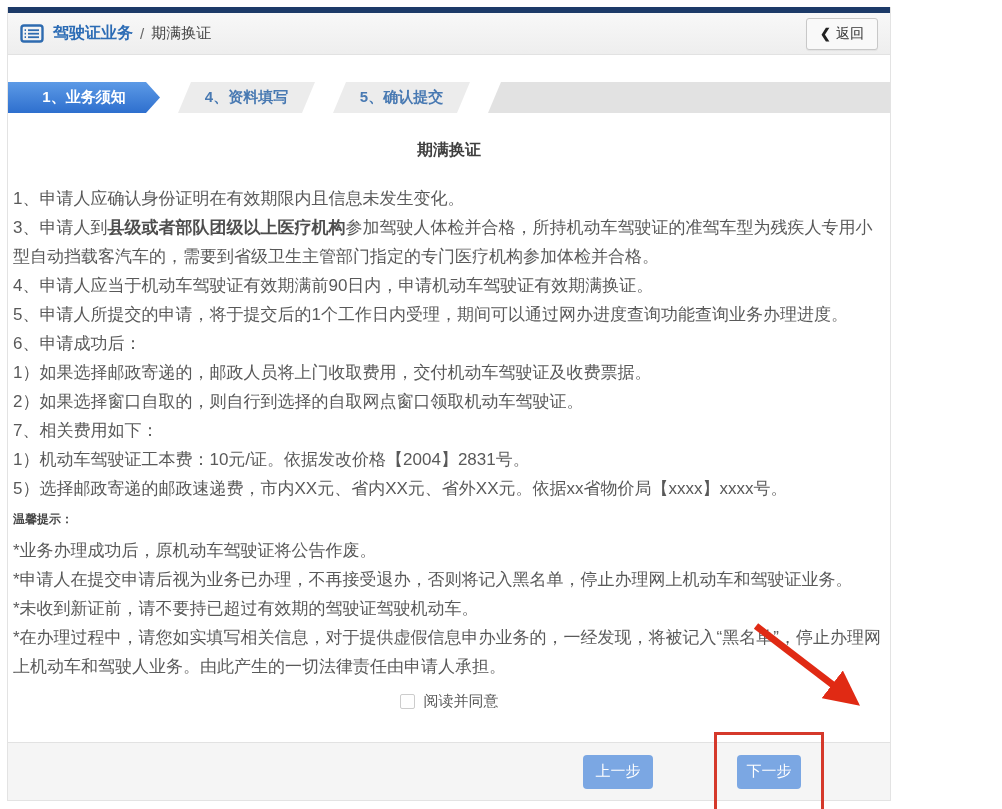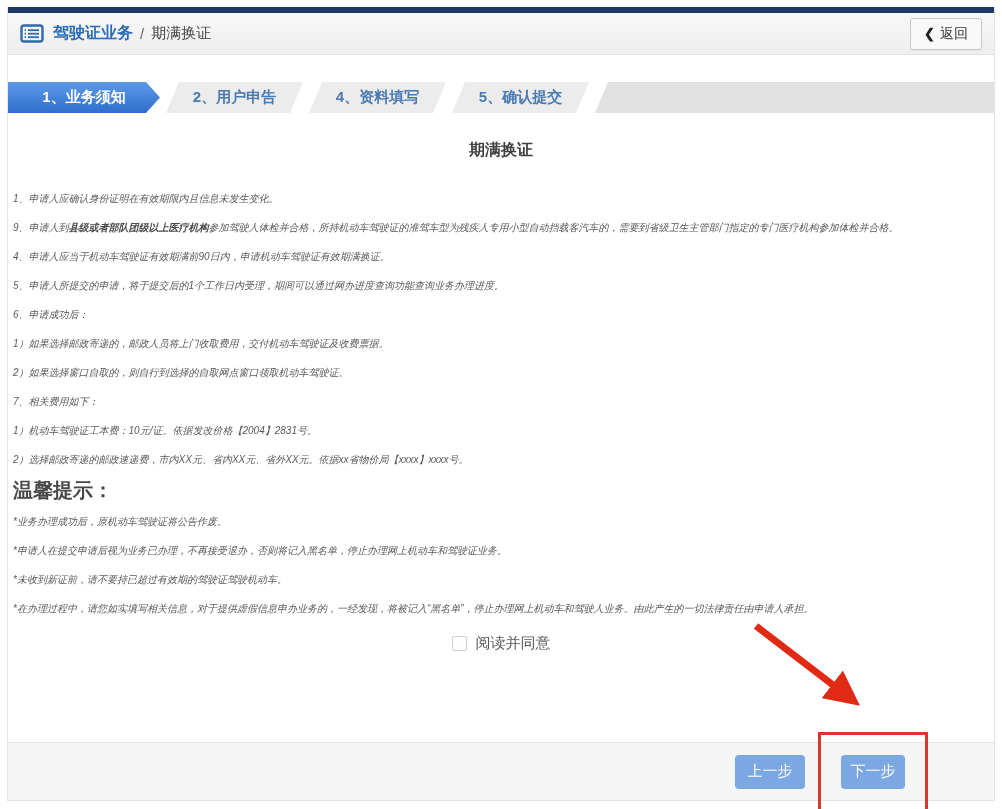--- a/index.html
+++ b/index.html
@@ -3,71 +3,71 @@
 <meta charset="utf-8">
 <style>
   * { box-sizing: border-box; }
   html,body { margin:0; padding:0; }
   body {
     width:1002px; height:809px; position:relative; overflow:hidden;
     background:#ffffff;
     font-family:"Liberation Sans","DejaVu Sans",sans-serif;
   }
   .panel {
-    position:absolute; left:7px; top:7px; width:988px; height:794px;
+    position:absolute; left:7px; top:7px; width:884px; height:794px;
     background:#ffffff; border:1px solid #e3e3e3; border-top:none;
   }
   .topbar { height:6px; background:#1c3a68; }
   .header {
     height:42px; background:linear-gradient(#f8f8f8,#eeeeee);
     border-bottom:1px solid #e2e2e2;
     display:flex; align-items:center; padding:0 12px;
   }
   .hicon { width:24px; height:19px; display:block; }
   .htitle { color:#2c6cb5; font-size:16px; font-weight:bold; margin-left:9px; }
   .hsep   { color:#666; font-size:15px; margin:0 7px; }
   .hsub   { color:#444; font-size:15px; }
   .back-btn {
     margin-left:auto; background:#f9f9f9; border:1px solid #c8c8c8; border-radius:3px;
     padding:6px 13px; font-size:14px; color:#333; display:flex; align-items:center; gap:5px;
     cursor:pointer; box-shadow:0 1px 1px rgba(0,0,0,.05);
   }
   .back-chev { font-size:13px; font-weight:bold; color:#222; }
 
-  .steps { display:flex; height:31px; margin-top:27px; gap:6px; }
+  .steps { display:flex; height:31px; margin-top:27px; gap:18px; }
   .step {
     width:137px; display:flex; align-items:center; justify-content:center;
     font-size:15px; font-weight:bold; color:#4879b2; background:#ececec;
     clip-path:polygon(13px 0, 100% 0, calc(100% - 13px) 100%, 0 100%);
     cursor:pointer; flex-shrink:0;
   }
   .step.active {
     width:152px; color:#ffffff;
     background:linear-gradient(180deg,#5c9ae6,#2e6fce);
     clip-path:polygon(0 0, calc(100% - 14px) 0, 100% 50%, calc(100% - 14px) 100%, 0 100%);
   }
   .step.wide { width:225px; }
   .step-filler {
     flex:1; background:#e2e2e2;
     clip-path:polygon(13px 0, 100% 0, 100% 100%, 0 100%);
   }
 
   .content { padding:0 5px; }
   .content-title { text-align:center; font-weight:bold; font-size:16px; color:#3f3f3f; margin:27px 0 23px; }
-  p.notice { margin:0; font-size:10px; line-height:29px; color:#595959;font-style:italic; }
+  p.notice { margin:0; font-size:17px; line-height:29px; color:#595959; }
   p.notice .bold { font-weight:bold; color:#4d4d4d; }
-  .tips-title { font-weight:bold; font-size:20px; color:#474747; line-height:33px; margin:0; }
+  .tips-title { font-weight:bold; font-size:12px; color:#474747; line-height:33px; margin:0; }
   .agree-row { display:flex; justify-content:center; align-items:center; gap:9px; margin-top:11px; }
   .checkbox { width:15px; height:15px; border:1px solid #cccccc; border-radius:2px; background:#fefefe; cursor:pointer; }
   .agree-label { font-size:15px; color:#595959; cursor:pointer; }
 
   .footer {
     position:absolute; left:0; right:0; bottom:0; height:58px;
     background:#f5f5f5; border-top:1px solid #e2e2e2;
-    display:flex; align-items:center; justify-content:flex-end; padding-right:66px;
+    display:flex; align-items:center; justify-content:flex-end; padding-right:66px;gap:48px;
   }
   .btn {
     background:#7ba7e3; color:#ffffff; border:none; border-radius:4px;
     font-size:15px; height:34px; cursor:pointer;
     font-family:"Liberation Sans","DejaVu Sans",sans-serif;
   }
   .btn.prev { width:70px; }
   .btn.next { width:64px; }
   .next-highlight { border:3px solid #d5392b; padding:20px; margin-left:13px; line-height:0; }
 
@@ -96,44 +96,41 @@
       <span class="back-chev">❮</span>
       <span>返回</span>
     </button>
   </div>
 
   <div class="steps">
     <div class="step active">
         <span>1、业务须知</span>
       </div>
       <div class="step">
-        <span>2、用户申告</span>
-      </div>
-      <div class="step">
         <span>4、资料填写</span>
       </div>
       <div class="step">
         <span>5、确认提交</span>
       </div>
       <div class="step-filler"></div>
   </div>
 
   <div class="content">
     <div class="content-title">期满换证</div>
     <div>
         <p class="notice"><span>1、申请人应确认身份证明在有效期限内且信息未发生变化。</span></p>
-        <p class="notice"><span>9、申请人到</span><span class="bold">县级或者部队团级以上医疗机构</span><span>参加驾驶人体检并合格，所持机动车驾驶证的准驾车型为残疾人专用小型自动挡载客汽车的，需要到省级卫生主管部门指定的专门医疗机构参加体检并合格。</span></p>
+        <p class="notice"><span>3、申请人到</span><span class="bold">县级或者部队团级以上医疗机构</span><span>参加驾驶人体检并合格，所持机动车驾驶证的准驾车型为残疾人专用小型自动挡载客汽车的，需要到省级卫生主管部门指定的专门医疗机构参加体检并合格。</span></p>
         <p class="notice"><span>4、申请人应当于机动车驾驶证有效期满前90日内，申请机动车驾驶证有效期满换证。</span></p>
         <p class="notice"><span>5、申请人所提交的申请，将于提交后的1个工作日内受理，期间可以通过网办进度查询功能查询业务办理进度。</span></p>
         <p class="notice"><span>6、申请成功后：</span></p>
         <p class="notice"><span>1）如果选择邮政寄递的，邮政人员将上门收取费用，交付机动车驾驶证及收费票据。</span></p>
         <p class="notice"><span>2）如果选择窗口自取的，则自行到选择的自取网点窗口领取机动车驾驶证。</span></p>
         <p class="notice"><span>7、相关费用如下：</span></p>
         <p class="notice"><span>1）机动车驾驶证工本费：10元/证。依据发改价格【2004】2831号。</span></p>
-        <p class="notice"><span>2）选择邮政寄递的邮政速递费，市内XX元、省内XX元、省外XX元。依据xx省物价局【xxxx】xxxx号。</span></p>
+        <p class="notice"><span>5）选择邮政寄递的邮政速递费，市内XX元、省内XX元、省外XX元。依据xx省物价局【xxxx】xxxx号。</span></p>
       </div>
     <p class="tips-title">温馨提示：</p>
     <div>
         <p class="notice">*业务办理成功后，原机动车驾驶证将公告作废。</p>
         <p class="notice">*申请人在提交申请后视为业务已办理，不再接受退办，否则将记入黑名单，停止办理网上机动车和驾驶证业务。</p>
         <p class="notice">*未收到新证前，请不要持已超过有效期的驾驶证驾驶机动车。</p>
         <p class="notice">*在办理过程中，请您如实填写相关信息，对于提供虚假信息申办业务的，一经发现，将被记入“黑名单”，停止办理网上机动车和驾驶人业务。由此产生的一切法律责任由申请人承担。</p>
       </div>
     <div class="agree-row">
       <div class="checkbox"></div>

